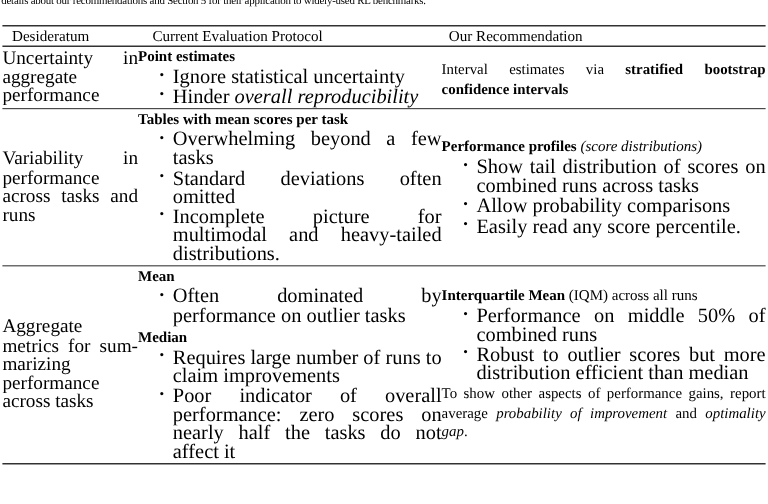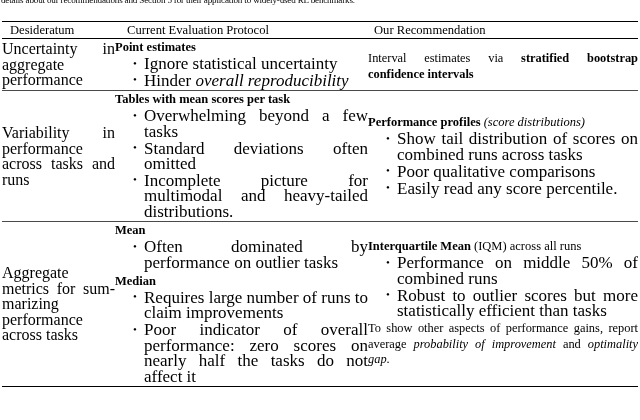--- a/index.html
+++ b/index.html
@@ -212,21 +212,21 @@
             <li><span>Overwhelming beyond a few tasks</span></li>
             <li><span>Standard deviations often omitted</span></li>
             <li><span>Incomplete picture for multimodal and heavy-tailed distributions.</span></li>
           </ul>
         </td>
 
         <td class="cell right row-pad-top row-pad-bot">
           <div class="sub-head"><span>Performance profiles</span> <i style="font-weight:normal;">(score distributions)</i></div>
           <ul class="blist">
             <li>Show tail distribution of scores on combined runs across tasks</li>
-            <li>Poor qualitative comparisons</li>
+            <li>Allow probability comparisons</li>
             <li>Easily read any score percentile.</li>
           </ul>
         </td>
       </tr>
     </tbody>
   </table>
 
   <div class="rule-thin"></div>
 
   <table class="tbl">
@@ -248,21 +248,21 @@
           <ul class="blist">
             <li>Requires large number of runs to claim improvements</li>
             <li>Poor indicator of overall performance: zero scores on nearly half the tasks do not affect it</li>
           </ul>
         </td>
 
         <td class="cell right row-pad-top row-pad-bot">
           <div class="sub-head"><span>Interquartile Mean</span><span style="font-weight:normal;"> (IQM) across all runs</span></div>
           <ul class="blist">
             <li>Performance on middle 50% of combined runs</li>
-            <li>Robust to outlier scores but more statistically efficient than tasks</li>
+            <li>Robust to outlier scores but more distribution efficient than median</li>
           </ul>
           <p class="para" style="margin-top:3px;"><span>To show other aspects of performance gains, report average </span><i>probability of improvement</i><span> and </span><i>optimality gap</i><span>.</span></p>
         </td>
       </tr>
     </tbody>
   </table>
 
   <div class="rule-thick"></div>
 
 </div>

